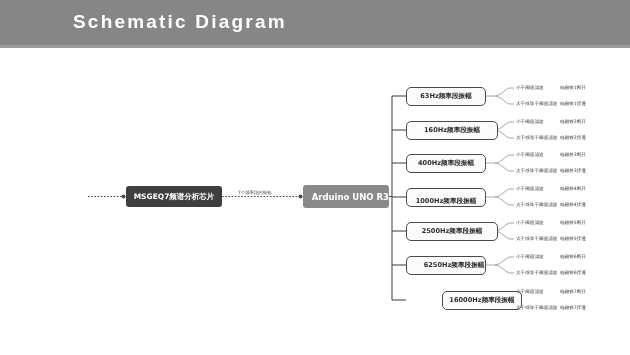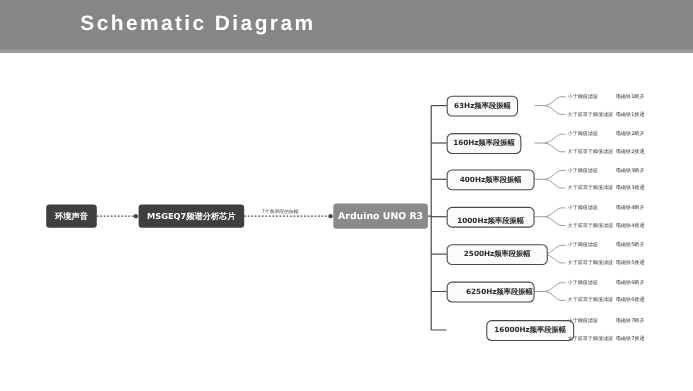--- a/index.html
+++ b/index.html
@@ -136,43 +136,40 @@
         <path d="M 510 273 L 514 273" fill="none" stroke="#8f8f8f" stroke-width="0.8"></path>
         <path d="M 392 300 L 406 300" fill="none" stroke="#4a4a4a" stroke-width="1.1"></path>
         <path d="M 486 300 L 495 300" fill="none" stroke="#8f8f8f" stroke-width="0.8"></path>
         <path d="M 495 300 C 501 300, 506 292, 510 292" fill="none" stroke="#8f8f8f" stroke-width="0.8"></path>
         <path d="M 495 300 C 501 300, 506 308, 510 308" fill="none" stroke="#8f8f8f" stroke-width="0.8"></path>
         <path d="M 510 292 L 514 292" fill="none" stroke="#8f8f8f" stroke-width="0.8"></path>
         <path d="M 510 308 L 514 308" fill="none" stroke="#8f8f8f" stroke-width="0.8"></path>
       </g>
   </svg>
 
-  <div class="node node-dark" style="left:42px;top:186px;width:46px;height:21px;">
-    <span>环境声音</span>
-  </div>
 
   <div class="node node-dark" style="left:126px;top:186px;width:96px;height:21px;">
     <span>MSGEQ7频谱分析芯片</span>
   </div>
 
-  <div class="node node-mid" style="left:303px;top:185px;width:86px;height:23px;">
+  <div class="node node-mid" style="left:303px;top:185px;width:86px;height:23px;justify-content:flex-end;">
     <span>Arduino UNO R3</span>
   </div>
 
   <div class="edge-label" style="left:238px;top:190px;">7个频率段的振幅</div>
 
   <div id="bands-layer">
-      <div class="node node-light" style="left: 406px; top: 86.5px; width: 65px; height: 19px;">
+      <div class="node node-light" style="left: 406px; top: 86.5px; width: 80px; height: 19px;">
         <span>63Hz频率段振幅</span>
       </div>
       <div class="leaf-label" style="left: 516px; top: 85.2px;">小于阈值滤波</div>
       <div class="out-label" style="left: 560px; top: 85.2px;">电磁铁1断开</div>
       <div class="leaf-label" style="left: 516px; top: 101.2px;">大于或等于阈值滤波</div>
       <div class="out-label" style="left: 560px; top: 101.2px;">电磁铁1接通</div>
-      <div class="node node-light" style="left: 406px; top: 120.5px; width: 68px; height: 19px;">
+      <div class="node node-light" style="left: 406px; top: 120.5px; width: 92px; height: 19px;">
         <span>160Hz频率段振幅</span>
       </div>
       <div class="leaf-label" style="left: 516px; top: 119.2px;">小于阈值滤波</div>
       <div class="out-label" style="left: 560px; top: 119.2px;">电磁铁2断开</div>
       <div class="leaf-label" style="left: 516px; top: 135.2px;">大于或等于阈值滤波</div>
       <div class="out-label" style="left: 560px; top: 135.2px;">电磁铁2接通</div>
       <div class="node node-light" style="left: 406px; top: 153.5px; width: 80px; height: 19px;">
         <span>400Hz频率段振幅</span>
       </div>
       <div class="leaf-label" style="left: 516px; top: 152.2px;">小于阈值滤波</div>

